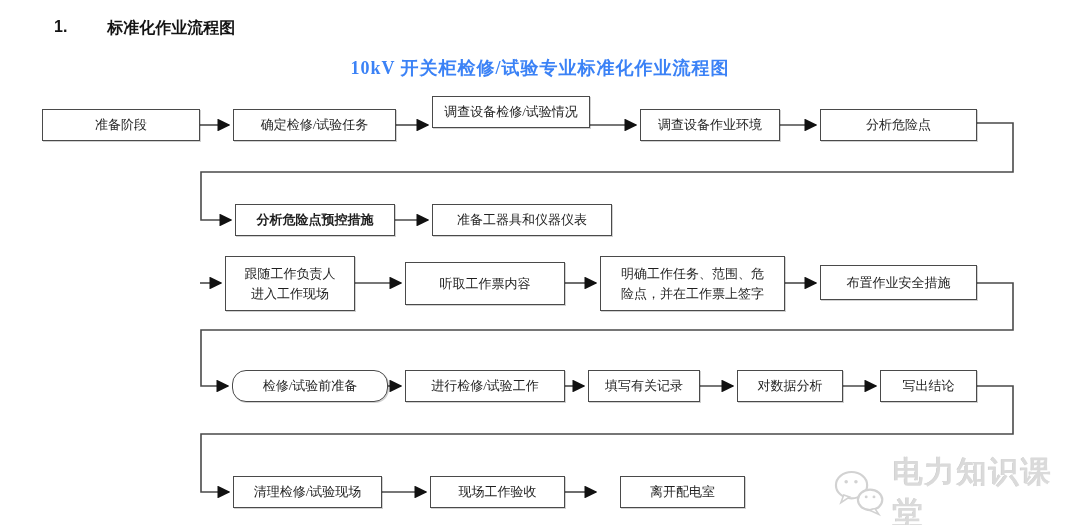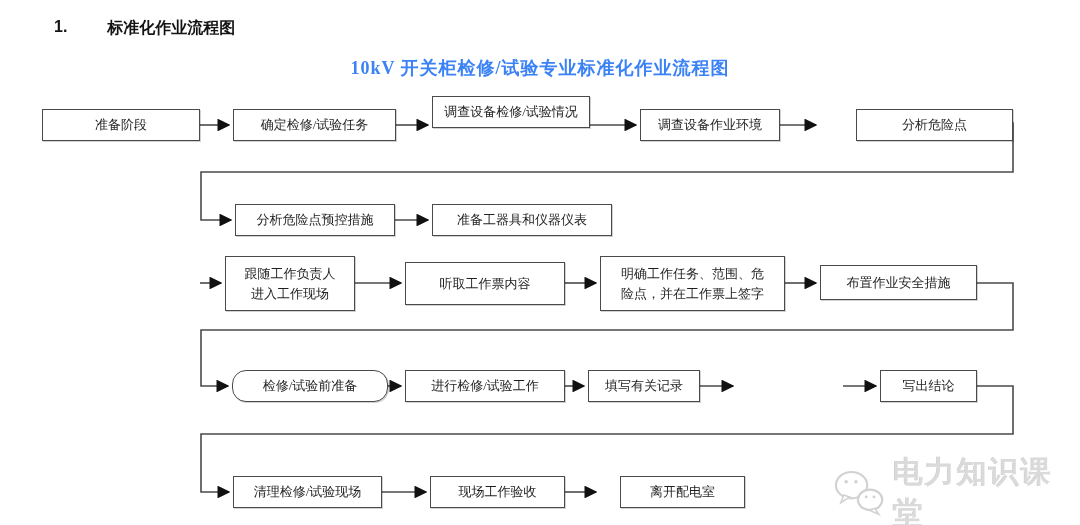--- a/index.html
+++ b/index.html
@@ -84,35 +84,36 @@
       <path d="M977 386 L1013 386 L1013 434 L201 434 L201 492 L229 492" marker-end="url(#arw)"></path>
       <path d="M382 492 L426 492" marker-end="url(#arw)"></path>
       <path d="M565 492 L596 492" marker-end="url(#arw)"></path>
     </g>
   </svg>
 
   <div class="node" style="left:42px;top:109px;width:158px;height:32px;">准备阶段</div>
   <div class="node" style="left:233px;top:109px;width:163px;height:32px;">确定检修/试验任务</div>
   <div class="node" style="left:432px;top:96px;width:158px;height:32px;">调查设备检修/试验情况</div>
   <div class="node" style="left:640px;top:109px;width:140px;height:32px;">调查设备作业环境</div>
-  <div class="node" style="left:820px;top:109px;width:157px;height:32px;margin-left:36px;">分析危险点</div>
+  <div class="node" style="left:820px;top:109px;width:157px;height:32px;">分析危险点</div>
 
-  <div class="node" style="left:235px;top:204px;width:160px;height:32px;">分析危险点预控措施</div>
+  <div class="node" style="left:235px;top:204px;width:160px;height:32px;font-weight:bold;">分析危险点预控措施</div>
   <div class="node" style="left:432px;top:204px;width:180px;height:32px;">准备工器具和仪器仪表</div>
 
   <div class="node" style="left:225px;top:256px;width:130px;height:55px;">跟随工作负责人
 进入工作现场</div>
   <div class="node" style="left:405px;top:262px;width:160px;height:43px;">听取工作票内容</div>
   <div class="node" style="left:600px;top:256px;width:185px;height:55px;">明确工作任务、范围、危
 险点，并在工作票上签字</div>
   <div class="node" style="left:820px;top:265px;width:157px;height:35px;">布置作业安全措施</div>
 
   <div class="node" style="left:232px;top:370px;width:156px;height:32px;border-radius:14px;">检修/试验前准备</div>
   <div class="node" style="left:588px;top:370px;width:112px;height:32px;">填写有关记录</div>
   <div class="node" style="left:405px;top:370px;width:160px;height:32px;">进行检修/试验工作</div>
+  <div class="node" style="left:737px;top:370px;width:106px;height:32px;">对数据分析</div>
   <div class="node" style="left:880px;top:370px;width:97px;height:32px;">写出结论</div>
 
   <div class="node" style="left:233px;top:476px;width:149px;height:32px;">清理检修/试验现场</div>
   <div class="node" style="left:430px;top:476px;width:135px;height:32px;">现场工作验收</div>
   <div class="node" style="left:620px;top:476px;width:125px;height:32px;">离开配电室</div>
 
   <div class="watermark">
     <svg width="52" height="50" viewBox="0 0 52 50">
       <g stroke="#d2d2d2" stroke-width="2.2" fill="#ffffff">
         <ellipse cx="18" cy="17" rx="16" ry="13.5"></ellipse>

